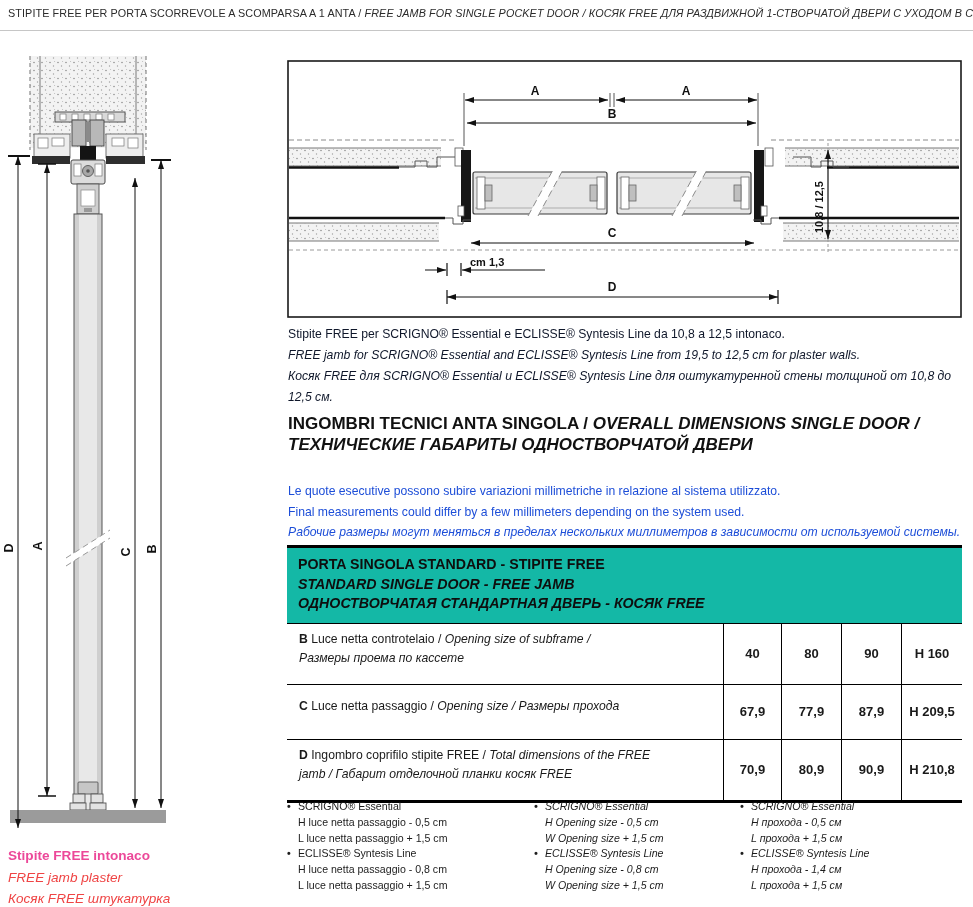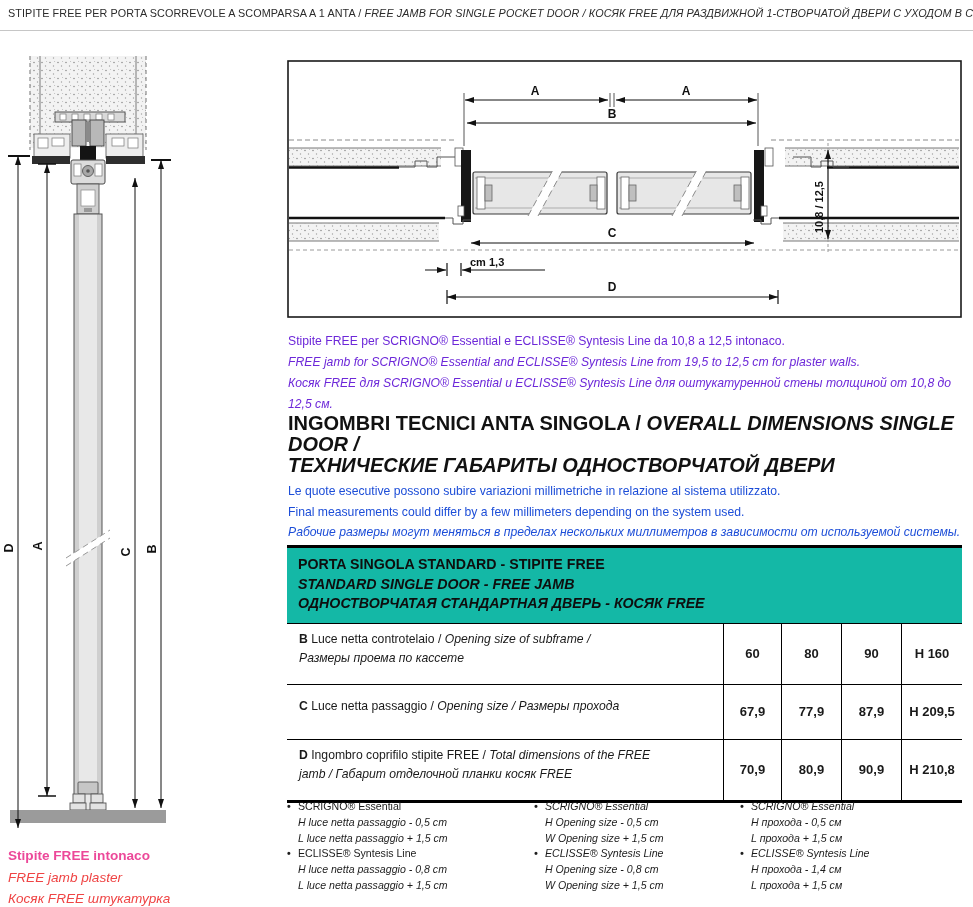--- a/index.html
+++ b/index.html
@@ -7,24 +7,24 @@
           font-family:"Liberation Sans", sans-serif; color:#1a1a1a; overflow:hidden; }
   .abs { position:absolute; }
   i, .it { font-style:italic; }
   .blk { display:block; }
 
   
   .hdr { left:8px; top:7px; width:960px; font-size:10.8px; color:#2b2b2b; white-space:nowrap; letter-spacing:0.1px; }
   .hdr-rule { left:0; top:30px; width:973px; height:1px; background:#c6c6c6; }
 
   
-  .caption { left:288px; top:331px; width:675px; font-size:12.2px; line-height:21px; color:#6d28d9; }
-
-  
-  .sec-title { left:288px; top:413px; width:675px; font-size:20px; font-weight:bold; line-height:21px; color:#111; }
+  .caption { left:288px; top:324px; width:675px; font-size:12.2px; line-height:21px; color:#0f172a; }
+
+  
+  .sec-title { left:288px; top:413px; width:675px; font-size:17px; font-weight:bold; line-height:21px; color:#111; }
 
   
   .notes { left:288px; top:481px; width:680px; font-size:12.2px; line-height:20.5px; color:#1d4ed8; }
 
   
   .tblwrap { left:287px; top:545px; width:675px; }
   .tbl-title { border-top:3px solid #000; background:#14b8a6; padding:7px 11px 9px 11px;
                font-size:14.2px; font-weight:bold; line-height:19.5px; color:#0e0e0e; }
   .tbl-rows { border-bottom:3px solid #000; }
   .trow { display:flex; border-top:1px solid #000; box-sizing:border-box; }
@@ -34,21 +34,21 @@
   .tval { box-sizing:border-box; border-left:1px solid #000; display:flex; align-items:center;
           justify-content:center; font-weight:bold; font-size:13px; }
   .w58{width:58px;} .w60{width:60px;} .w61{width:61px;}
 
   
   .fnwrap { left:287px; top:799px; width:686px; height:106px; font-size:10.6px; line-height:15.8px; color:#1c1c1c; }
   .fnc { position:absolute; top:0; }
   .fnc.ital { font-style:italic; }
   .fn-title { display:flex; }
   .fnb { width:11px; font-weight:bold; }
-  .fn-line { padding-left:11px;font-style:italic; }
+  .fn-line { padding-left:11px; }
 
   
   .footer { left:8px; top:845px; font-size:13.6px; line-height:21.5px; }
   .footer .l1 { font-weight:bold; color:#ec4899; }
   .footer .l2, .footer .l3 { font-style:italic; color:#ef4444; }
 
   svg text { font-family:"Liberation Sans", sans-serif; }
 </style>
 </head>
 <body>
@@ -285,21 +285,21 @@
       <i class="blk">ОДНОСТВОРЧАТАЯ СТАНДАРТНАЯ ДВЕРЬ - КОСЯК FREE</i>
     </div>
     <div class="tbl-rows">
 
       <div class="trow" style="min-height:58px">
         <div class="tdesc">
             <div class="in">
           <b>B</b><span> Luce netta controtelaio / </span><i>Opening size of subframe / </i><i class="blk">Размеры проема по кассете</i>
         </div>
           </div>
-        <div class="tval w58">60</div>
+        <div class="tval w58">40</div>
         <div class="tval w60">80</div>
         <div class="tval w60">90</div>
         <div class="tval w61">H 160</div>
       </div>
 
       <div class="trow" style="min-height:55px">
         <div class="tdesc">
             <div class="in">
           <b>C</b><span> Luce netta passaggio / </span><i>Opening size / </i><i>Размеры прохода</i>
         </div>

